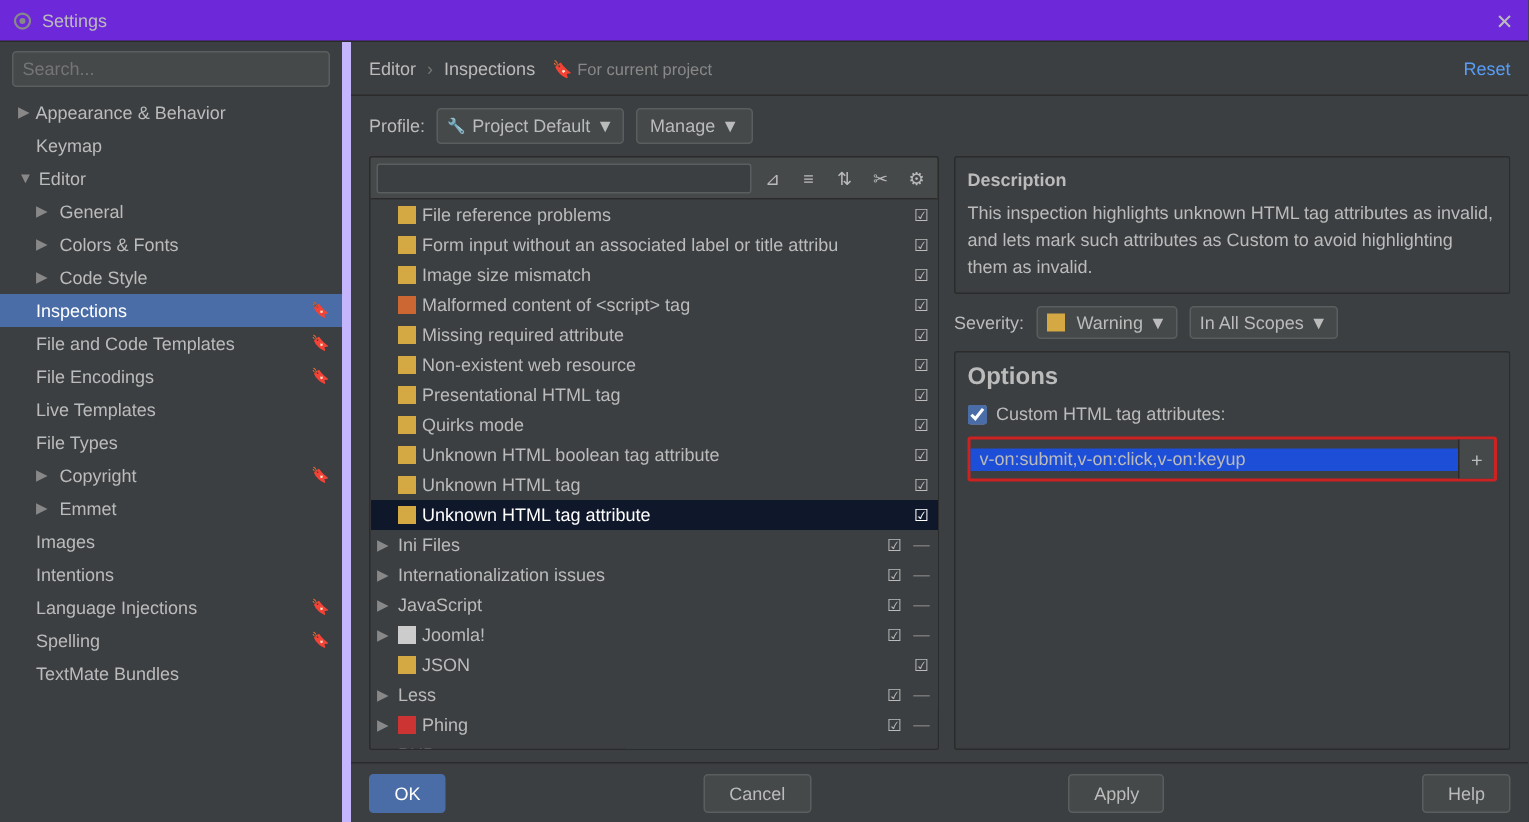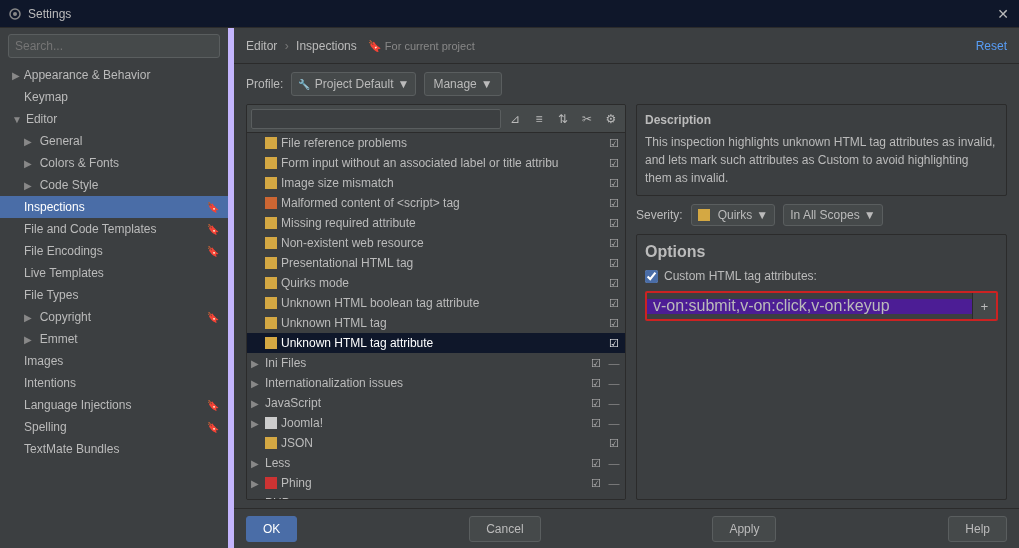--- a/index.html
+++ b/index.html
@@ -13,21 +13,21 @@
       overflow: hidden;
     }
     .window {
       width: 1019px;
       height: 548px;
       display: flex;
       flex-direction: column;
       background: #3c3f41;
     }
     .title-bar {
-      background: #0f172a;
+      background: #6d28d9;
       height: 28px;
       display: flex;
       align-items: center;
       padding: 0 8px;
       border-bottom: 1px solid #2b2b2b;
       flex-shrink: 0;
     }
     .title-bar-icon {
       width: 14px;
       height: 14px;
@@ -380,25 +380,25 @@
       font-size: 12px;
     }
     .input-with-btn {
       display: flex;
       align-items: center;
       border: 2px solid #cc2222;
       border-radius: 2px;
     }
     .custom-input {
       flex: 1;
-      background: #4c1d95;
+      background: #1d4ed8;
       border: none;
       outline: none;
       color: #bbbbbb;
-      font-size: 16px;
+      font-size: 12px;
       padding: 4px 6px;
       height: 15px;
     }
     .input-add-btn {
       width: 24px;
       height: 26px;
       background: #45494a;
       border: none;
       border-left: 1px solid #2b2b2b;
       cursor: pointer;
@@ -709,21 +709,21 @@
 
             <div class="description-section">
               <div class="description-title">Description</div>
               <div class="description-text">This inspection highlights unknown HTML tag attributes as invalid, and lets mark such attributes as Custom to avoid highlighting them as invalid.</div>
             </div>
 
             <div class="severity-row">
               <span class="severity-label">Severity:</span>
               <div class="severity-dropdown">
                 <div class="color-box yellow-box" style="margin-right:4px;"></div>
-                <span>Quirks</span>
+                <span>Warning</span>
                 <span>▼</span>
               </div>
               <div class="scope-dropdown">
                 <span>In All Scopes</span>
                 <span>▼</span>
               </div>
             </div>
 
             <div class="options-section">
               <div class="options-title">Options</div>

